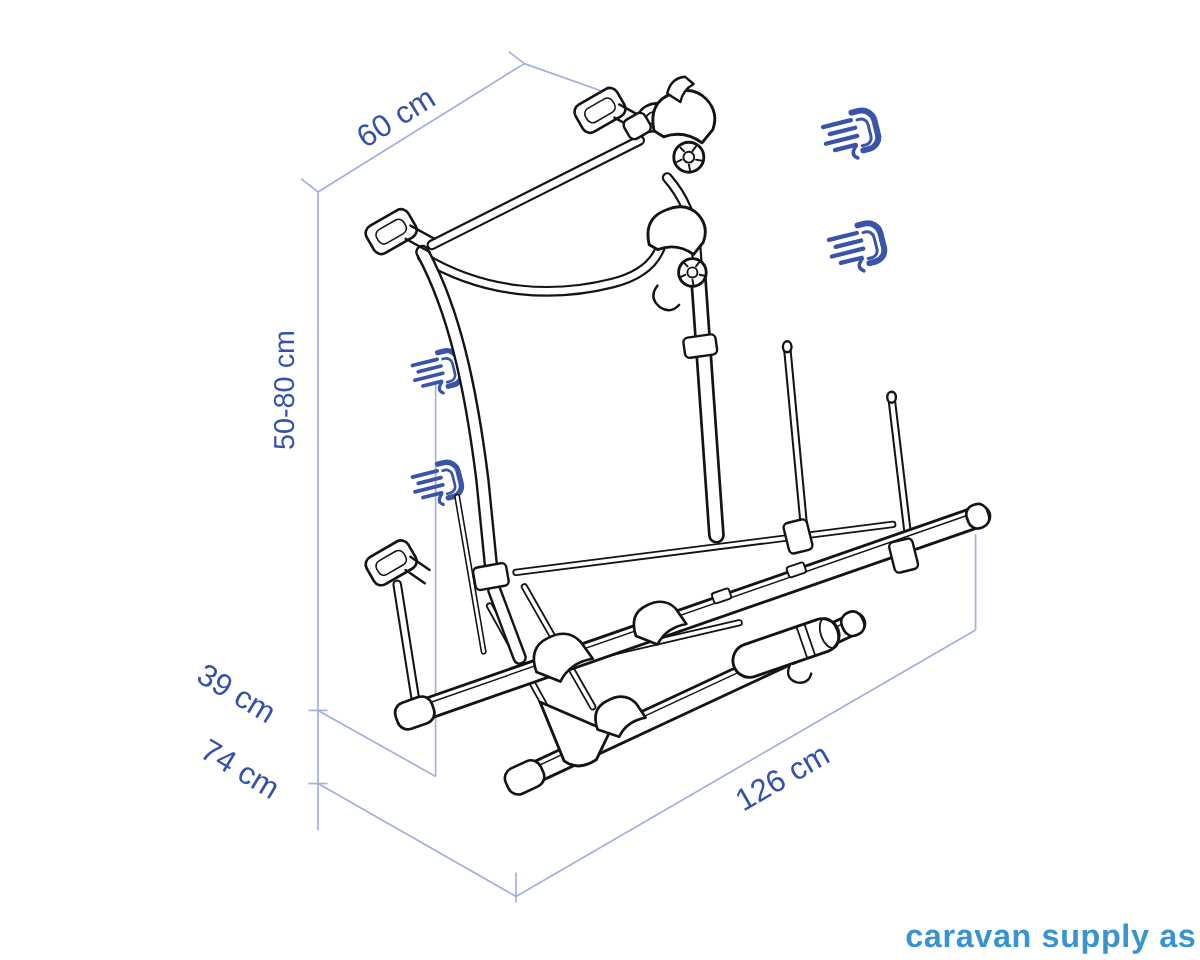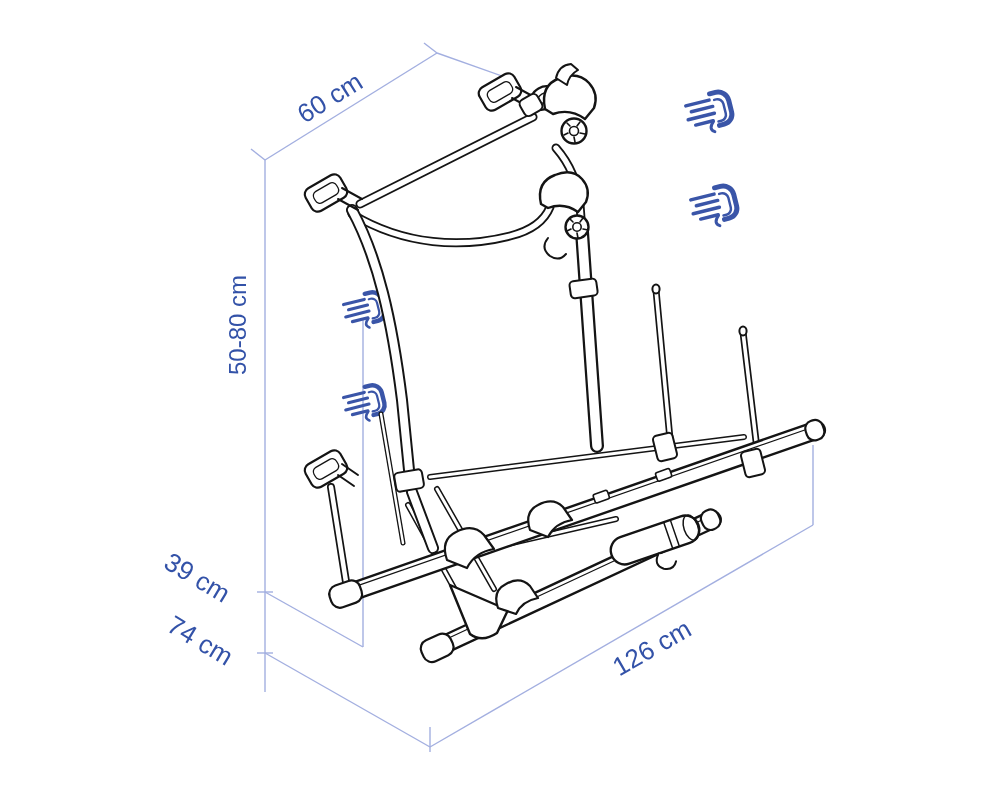--- a/index.html
+++ b/index.html
@@ -172,13 +172,14 @@
     </g>
   </g>
 </svg>
 
 <div class="dim-label" style="left:330px;top:98px;--rot:-32deg">60 cm</div>
 <div class="dim-label small" style="left:238px;top:325px;--rot:-90deg">50-80 cm</div>
 <div class="dim-label" style="left:197px;top:578px;--rot:31deg">39 cm</div>
 <div class="dim-label" style="left:200px;top:641px;--rot:31deg">74 cm</div>
 <div class="dim-label" style="left:652px;top:648px;--rot:-30deg">126 cm</div>
 
+<div class="watermark">caravan supply as</div>
 </div>
 
 </body></html>

